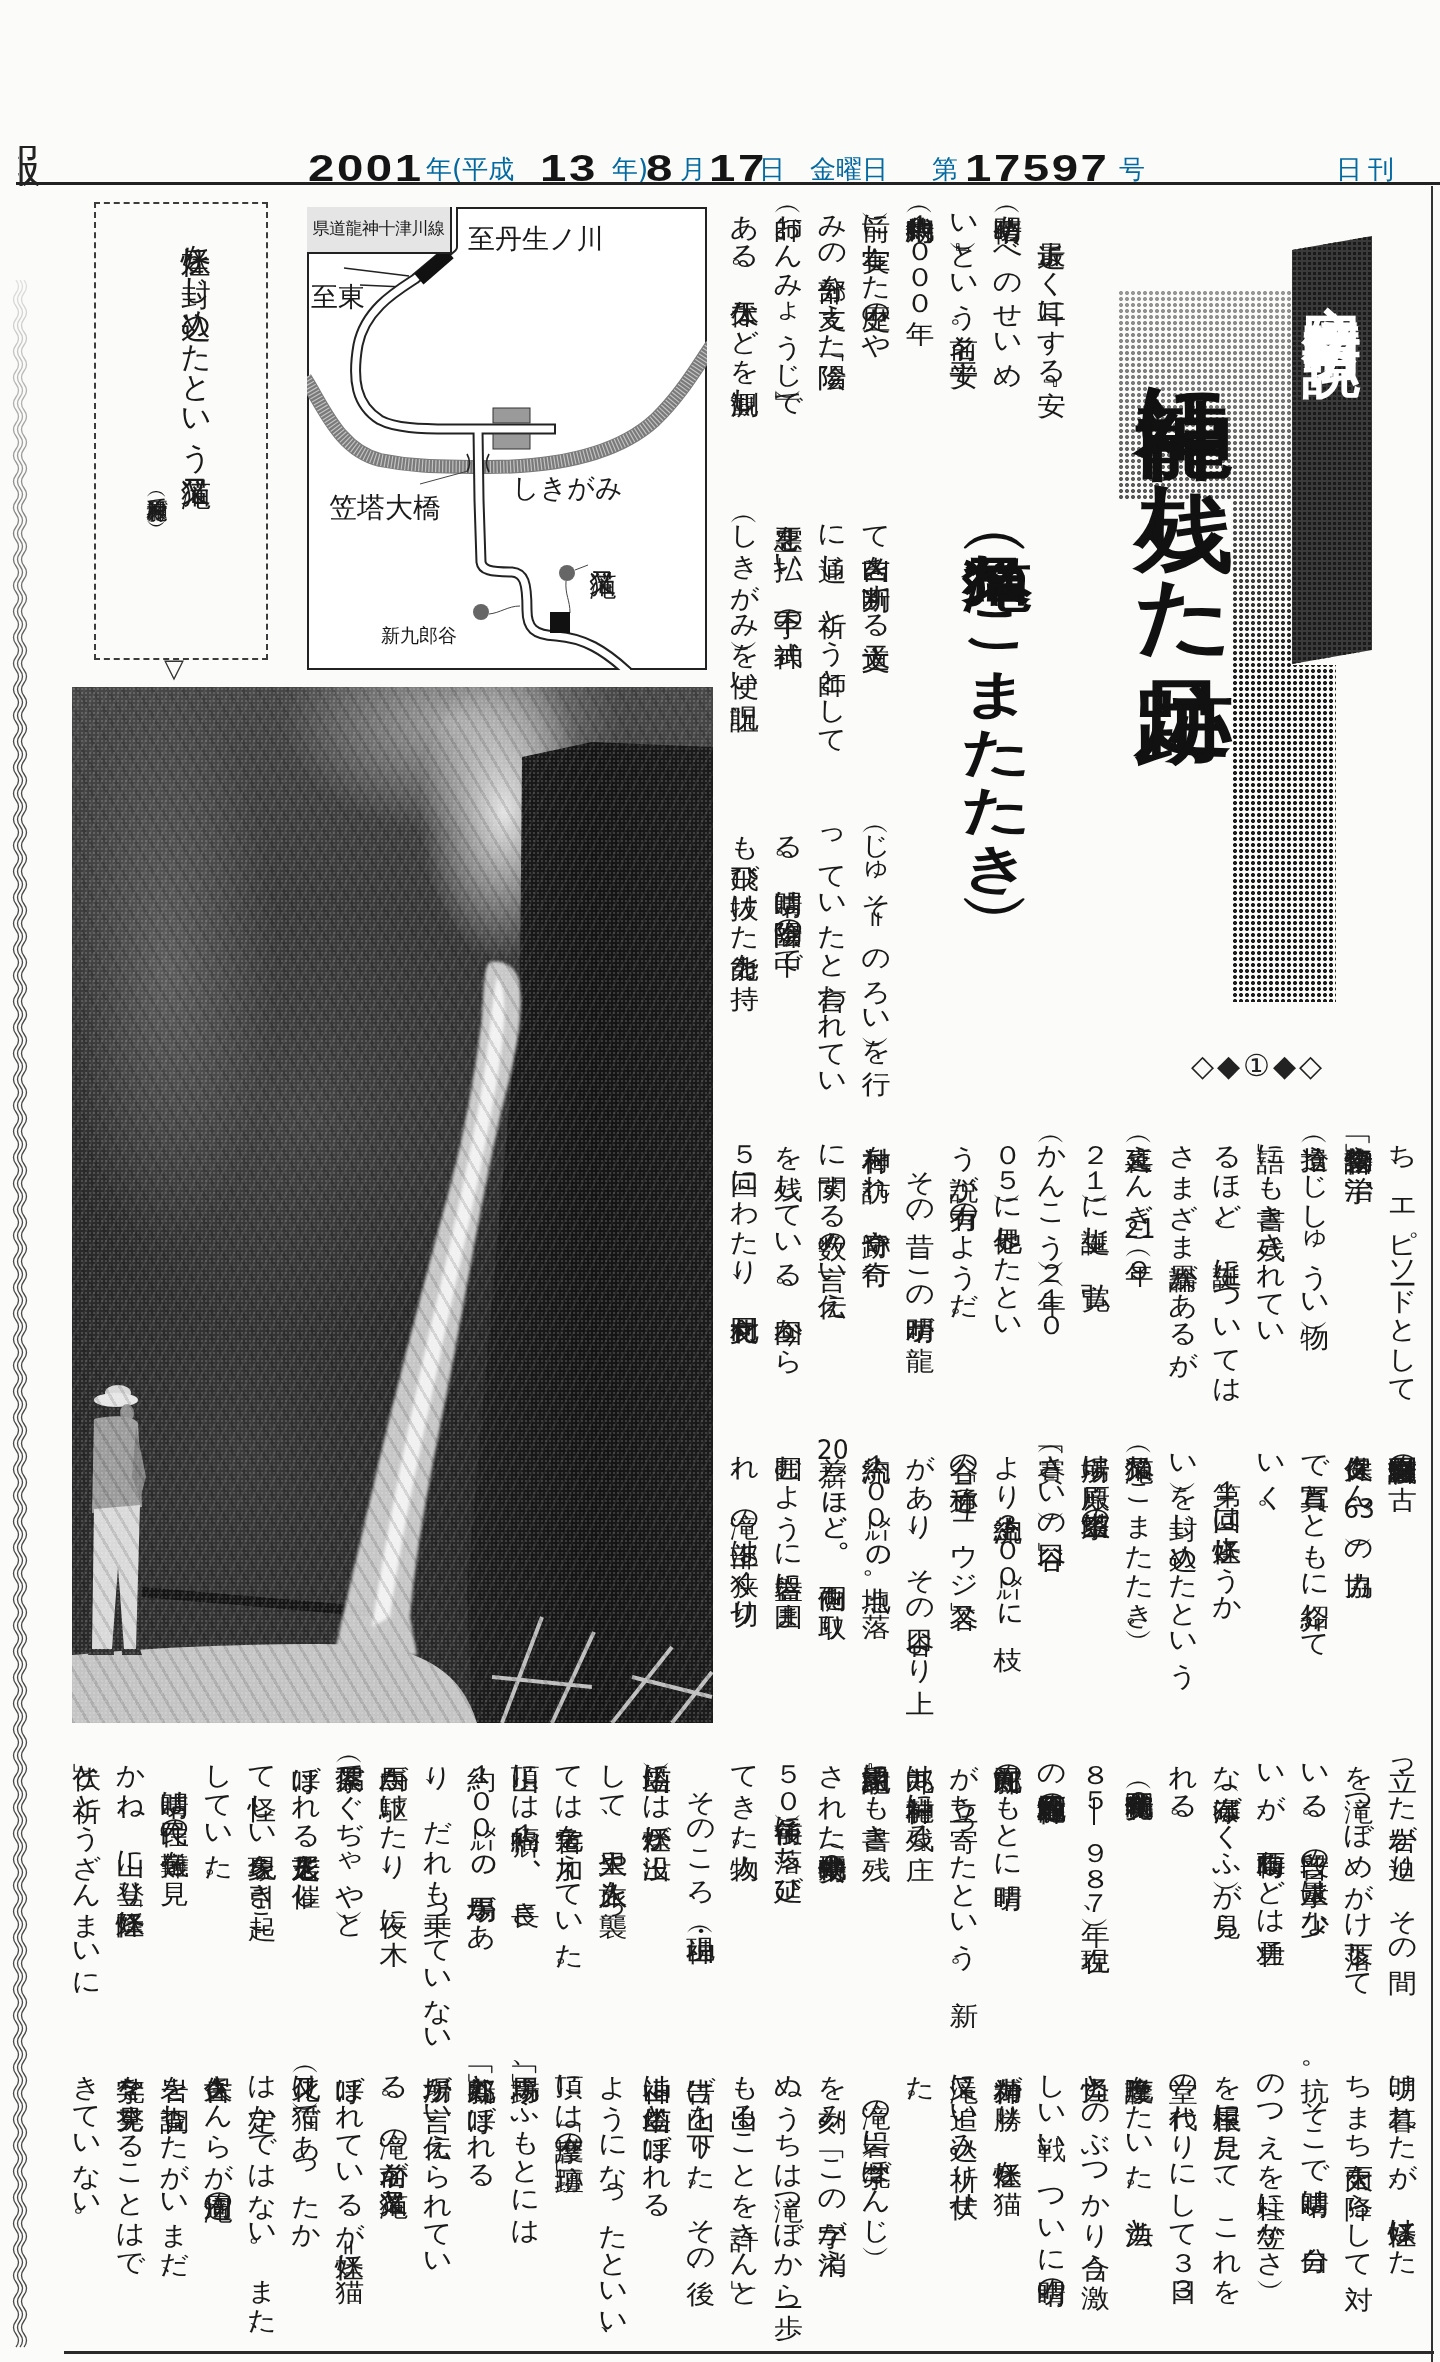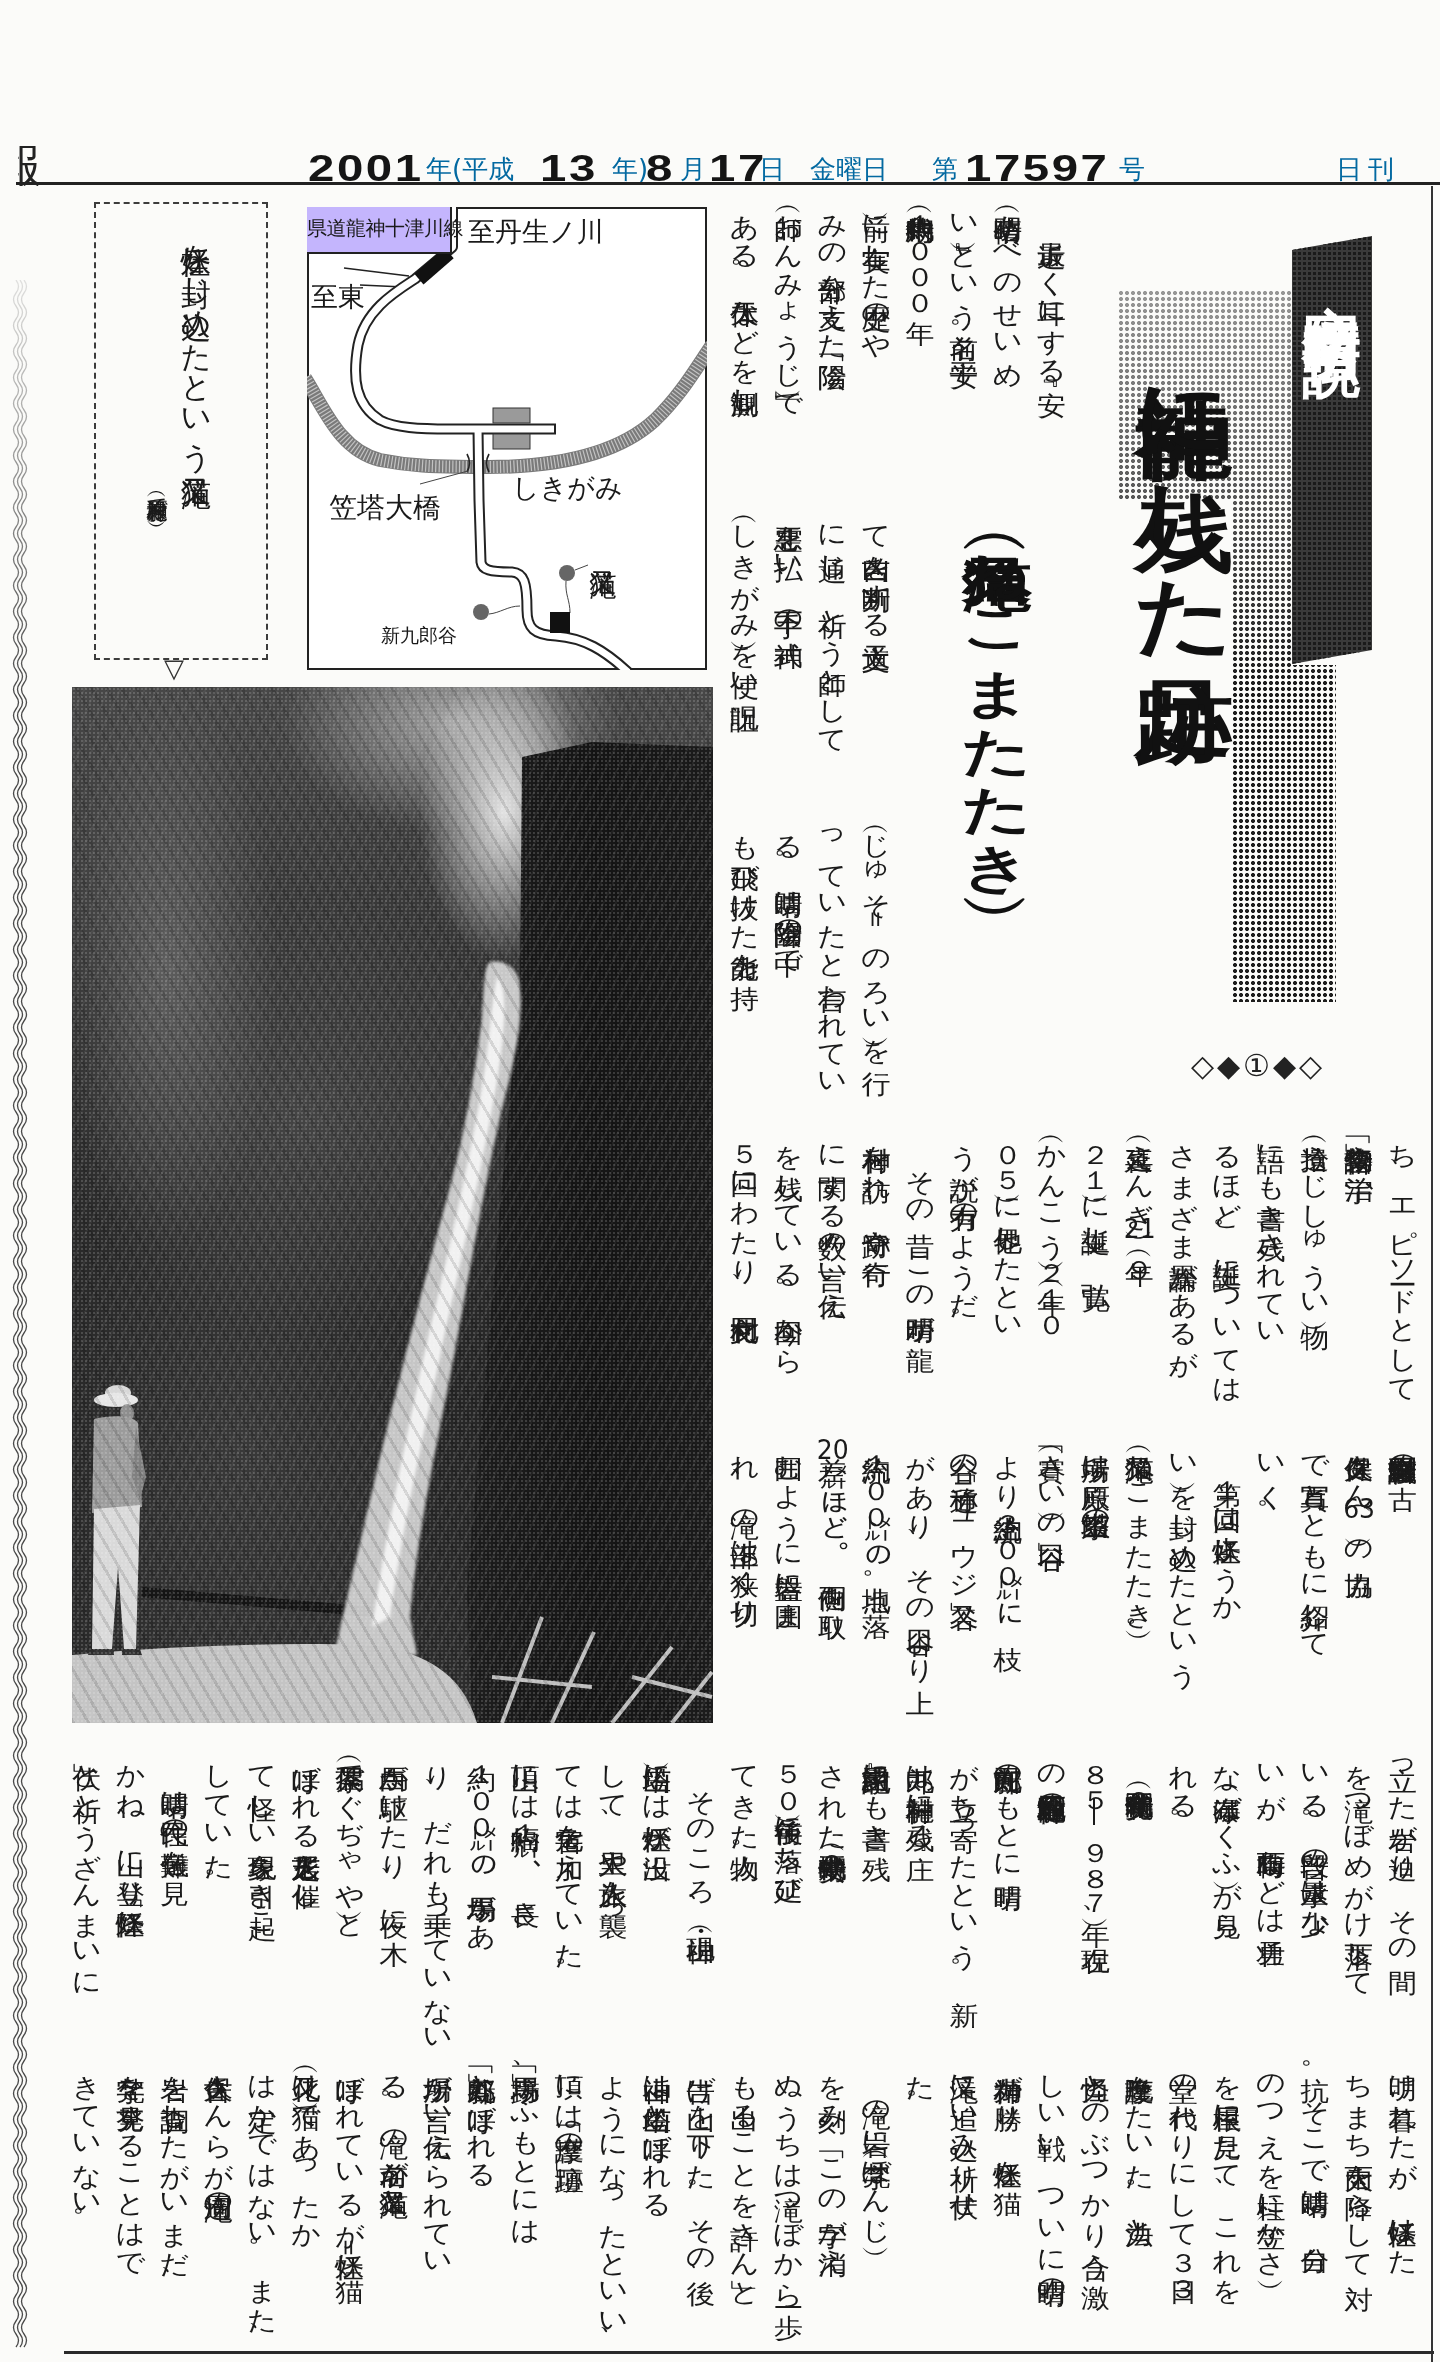--- a/index.html
+++ b/index.html
@@ -22,21 +22,21 @@
 
   
   .cap-box { position:absolute; left:94px; top:202px; width:174px; height:458px; border:2px dashed #3c3c3c; box-sizing:border-box; }
   .cap-main { position:absolute; left:180px; top:224px; writing-mode:vertical-rl; font-size:30px; line-height:32px; letter-spacing:-0.7px; white-space:nowrap; }
   .cap-loc { position:absolute; left:146px; top:484px; writing-mode:vertical-rl; font-size:21px; line-height:22px; white-space:nowrap; }
   .cap-ptr { position:absolute; left:164px; top:654px; font-size:26px; line-height:28px; color:#333; }
 
   
   .map { position:absolute; left:307px; top:207px; width:400px; height:463px; border:2px solid #222; box-sizing:border-box; background:#fff; }
   .map svg { position:absolute; left:-2px; top:-2px; }
-  .map-roadbox { position:absolute; left:-2px; top:-2px; width:145px; height:47px; border-right:2px solid #222; border-bottom:2px solid #222; box-sizing:border-box; font-size:20px; line-height:43px; text-align:center; letter-spacing:-0.5px; background:#c4b5fd; white-space:nowrap; }
+  .map-roadbox { position:absolute; left:-2px; top:-2px; width:145px; height:47px; border-right:2px solid #222; border-bottom:2px solid #222; box-sizing:border-box; font-size:17px; line-height:43px; text-align:center; letter-spacing:-0.5px; background:#e5e5e5; white-space:nowrap; }
   .ml { position:absolute; font-size:27px; line-height:1; white-space:nowrap; color:#1a1a1a; }
   .ml.v { writing-mode:vertical-rl; line-height:30px; }
 
   
   .photo { position:absolute; left:72px; top:687px; width:641px; height:1036px; overflow:hidden;
     background:
       radial-gradient(ellipse 85px 150px at 432px 125px, rgba(235,235,235,.95), rgba(235,235,235,0)),
       radial-gradient(ellipse 170px 110px at 380px 35px, rgba(190,190,190,.75), rgba(190,190,190,0)),
       radial-gradient(ellipse 110px 280px at 95px 280px, rgba(140,140,140,.45), rgba(0,0,0,0)),
       radial-gradient(ellipse 240px 220px at 230px 430px, rgba(105,105,105,.38), rgba(0,0,0,0)),
@@ -140,21 +140,21 @@
 
     <rect x="493" y="408" width="37" height="15" fill="#9a9a9a" stroke="#333" stroke-width="1"></rect>
     <rect x="493" y="434" width="37" height="15" fill="#9a9a9a" stroke="#333" stroke-width="1"></rect>
 
     <circle cx="567" cy="573" r="8" fill="#666"></circle>
     <circle cx="481" cy="612" r="8" fill="#666"></circle>
     <path d="M575,570 L588,565 M566,581 C565,595 570,600 570,613 M489,614 C500,613 508,606 520,606" fill="none" stroke="#444" stroke-width="1"></path>
     <rect x="550" y="612" width="20" height="21" fill="#111"></rect>
   </svg>
   <div class="map-roadbox">県道龍神十津川線</div>
-  <div class="ml" style="left:159px; top:9px">至丹生ノ川</div>
+  <div class="ml" style="left:159px; top:16px">至丹生ノ川</div>
   <div class="ml" style="left:2px; top:74px">至東</div>
   <div class="ml" style="left:203px; top:265px">しきがみ</div>
   <div class="ml" style="left:20px; top:285px; font-size:28px">笠塔大橋</div>
   <div class="ml v" style="left:279px; top:341px">猫又滝</div>
   <div class="ml" style="left:72px; top:417px; font-size:19px">新九郎谷</div>
 </div>
 
 <div class="photo">
   <div class="ph-rock"></div>
   <svg class="ph-svg" width="641" height="1036" viewBox="0 0 641 1036">

